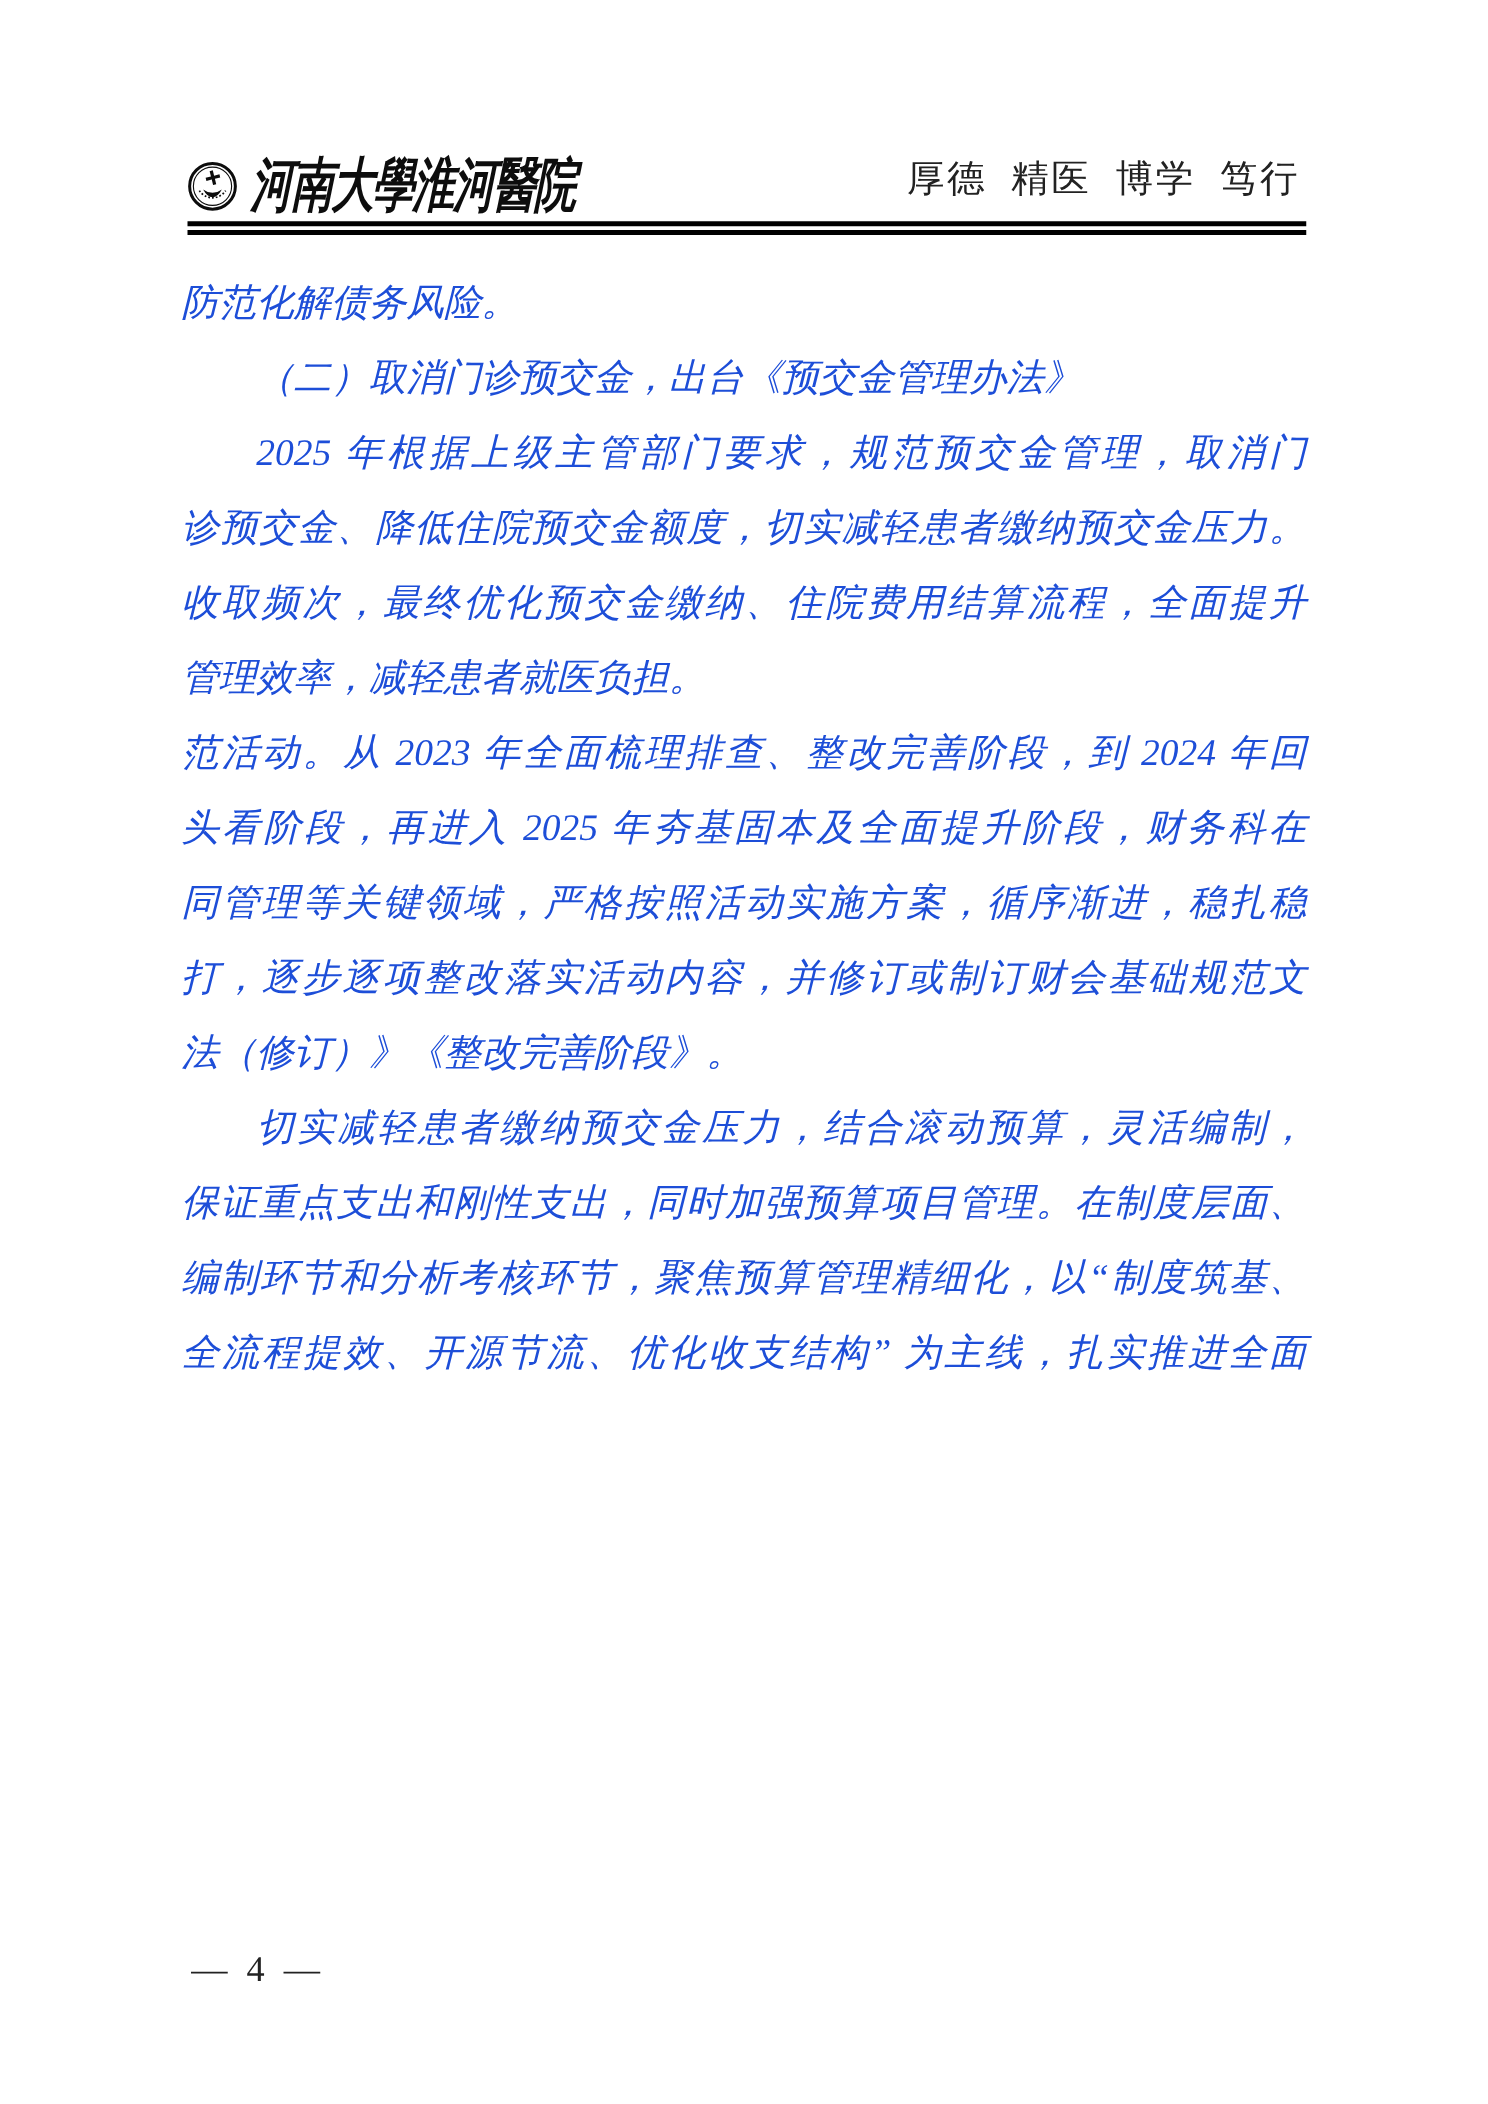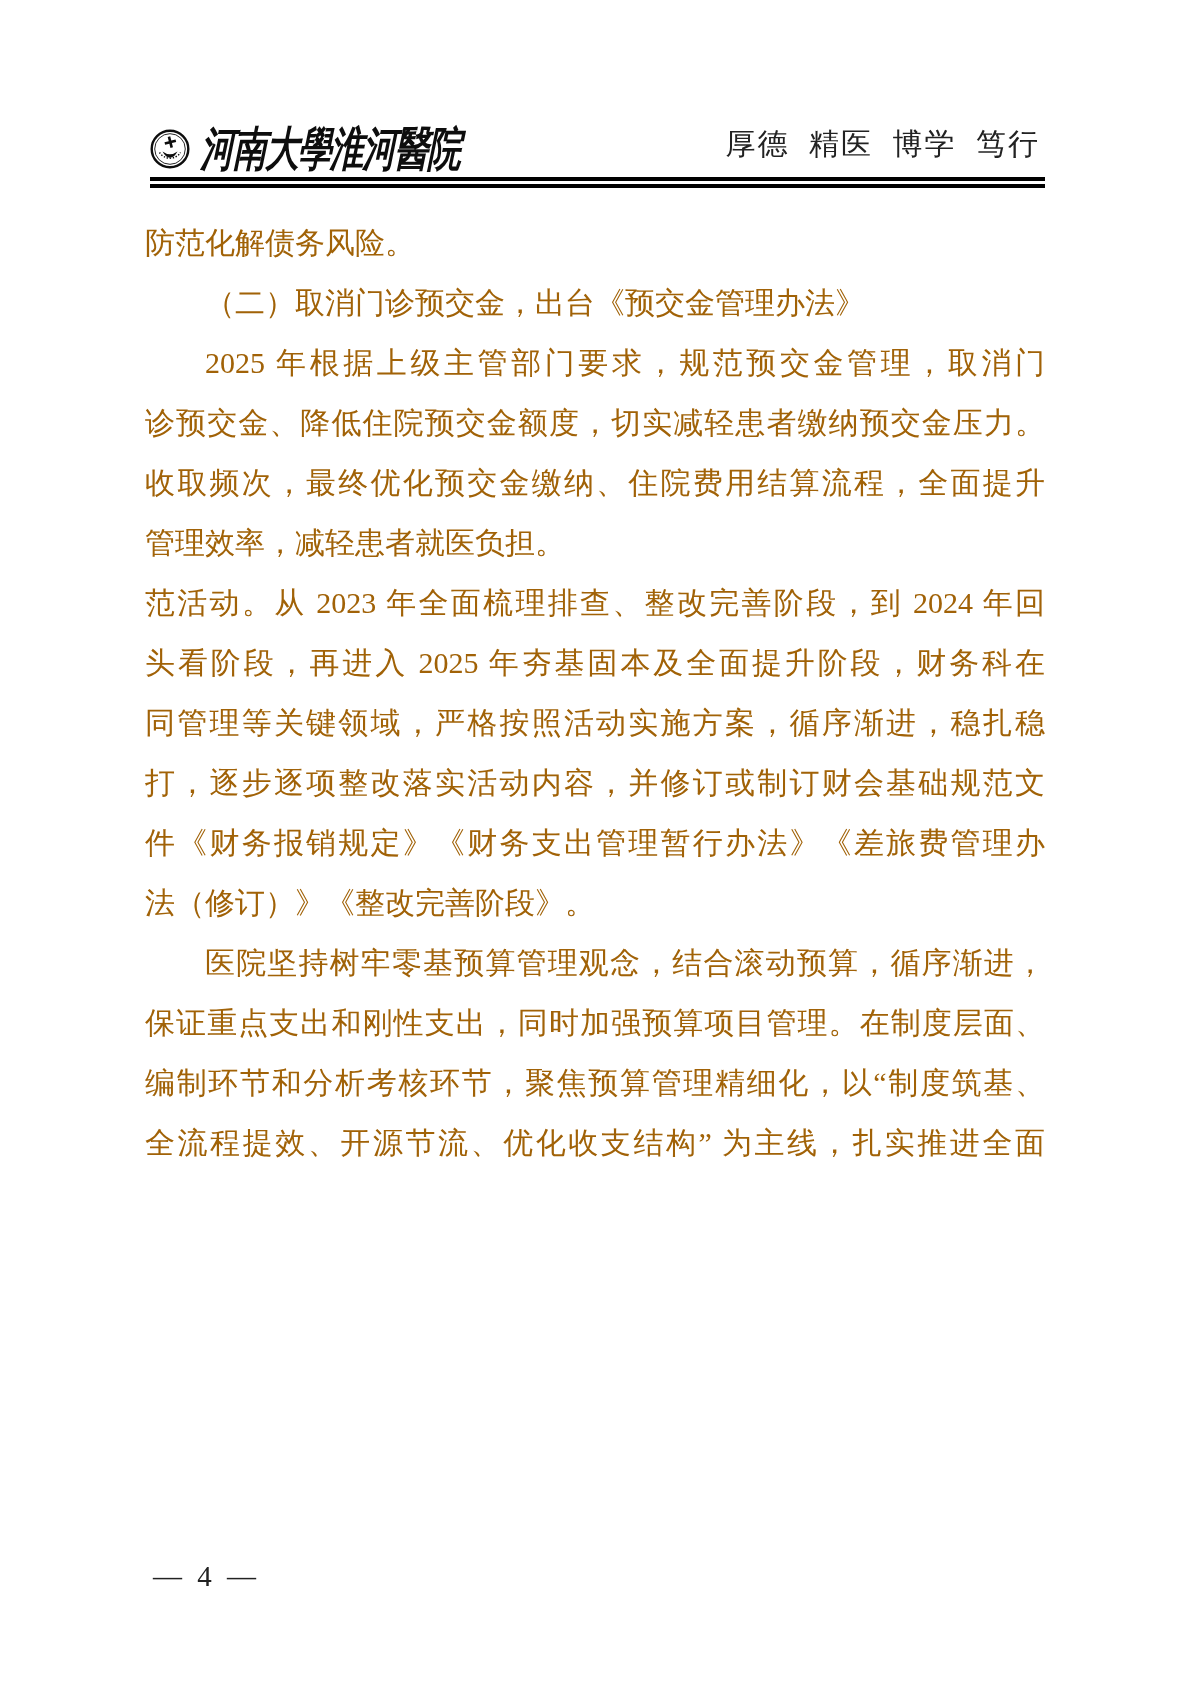--- a/index.html
+++ b/index.html
@@ -27,21 +27,21 @@
     font-size:30px;line-height:34px;color:#222;white-space:nowrap;
     word-spacing:10px;letter-spacing:2px;margin-bottom:12px;
   }
   .header-rule{
     position:absolute;left:150px;top:177px;width:895px;height:3px;
     border-top:4px solid #000;border-bottom:4px solid #000;
   }
   
   .doc-body{
     position:absolute;left:145px;top:213px;width:900px;
-    font-size:30px;color:#a16207;
+    font-size:30px;color:#1d4ed8;font-style:italic;
   }
   .line{
     height:60px;line-height:60px;white-space:nowrap;
     text-align:left;
   }
   .line.justify{
     white-space:normal;
     text-align:justify;text-align-last:justify;
   }
   .line.indent{text-indent:60px;}
@@ -76,23 +76,22 @@
       <div class="line">防范化解债务风险。</div>
       <div class="line indent">（二）取消门诊预交金，出台《预交金管理办法》</div>
       <div class="line justify indent">2025 年根据上级主管部门要求，规范预交金管理，取消门</div>
       <div class="line justify">诊预交金、降低住院预交金额度，切实减轻患者缴纳预交金压力。</div>
       <div class="line justify">收取频次，最终优化预交金缴纳、住院费用结算流程，全面提升</div>
       <div class="line">管理效率，减轻患者就医负担。</div>
       <div class="line justify">范活动。从 2023 年全面梳理排查、整改完善阶段，到 2024 年回</div>
       <div class="line justify">头看阶段，再进入 2025 年夯基固本及全面提升阶段，财务科在</div>
       <div class="line justify">同管理等关键领域，严格按照活动实施方案，循序渐进，稳扎稳</div>
       <div class="line justify">打，逐步逐项整改落实活动内容，并修订或制订财会基础规范文</div>
-      <div class="line justify">件《财务报销规定》《财务支出管理暂行办法》《差旅费管理办</div>
       <div class="line">法（修订）》《整改完善阶段》。</div>
-      <div class="line justify indent">医院坚持树牢零基预算管理观念，结合滚动预算，循序渐进，</div>
+      <div class="line justify indent">切实减轻患者缴纳预交金压力，结合滚动预算，灵活编制，</div>
       <div class="line justify">保证重点支出和刚性支出，同时加强预算项目管理。在制度层面、</div>
       <div class="line justify">编制环节和分析考核环节，聚焦预算管理精细化，以“制度筑基、</div>
       <div class="line justify">全流程提效、开源节流、优化收支结构” 为主线，扎实推进全面</div>
     </div>
 
   <div class="page-number">— 4 —</div>
 
 </div>
 
 </body></html>

